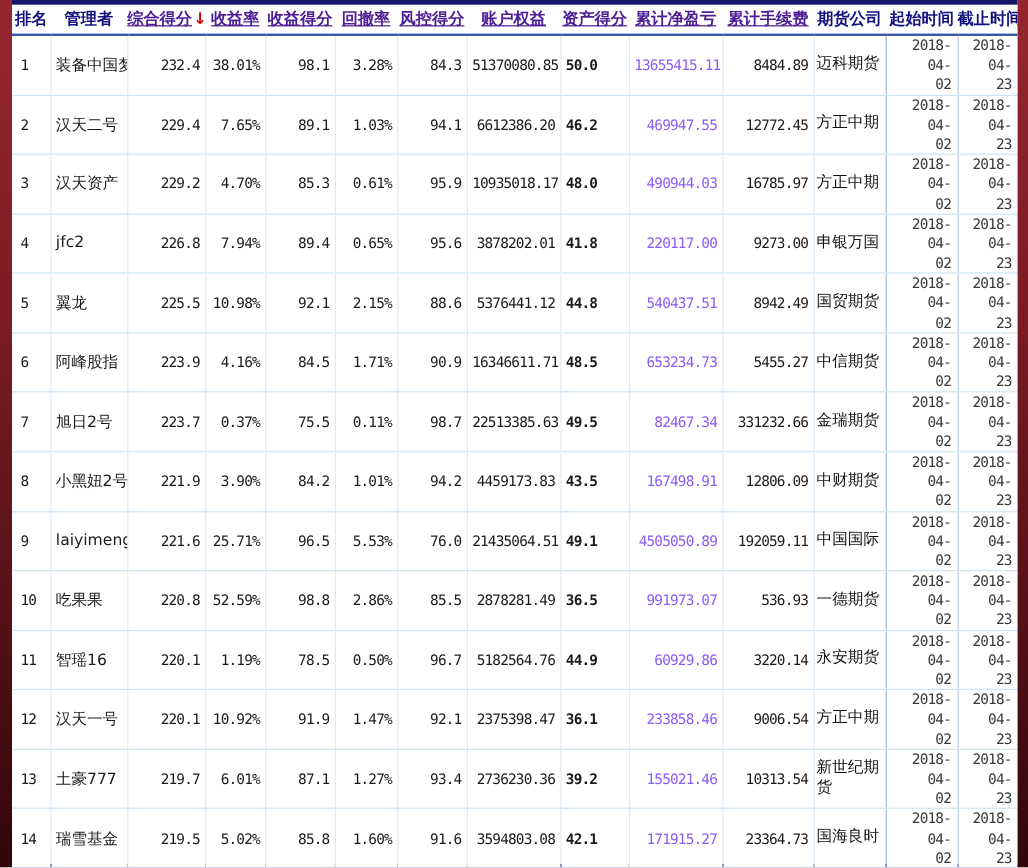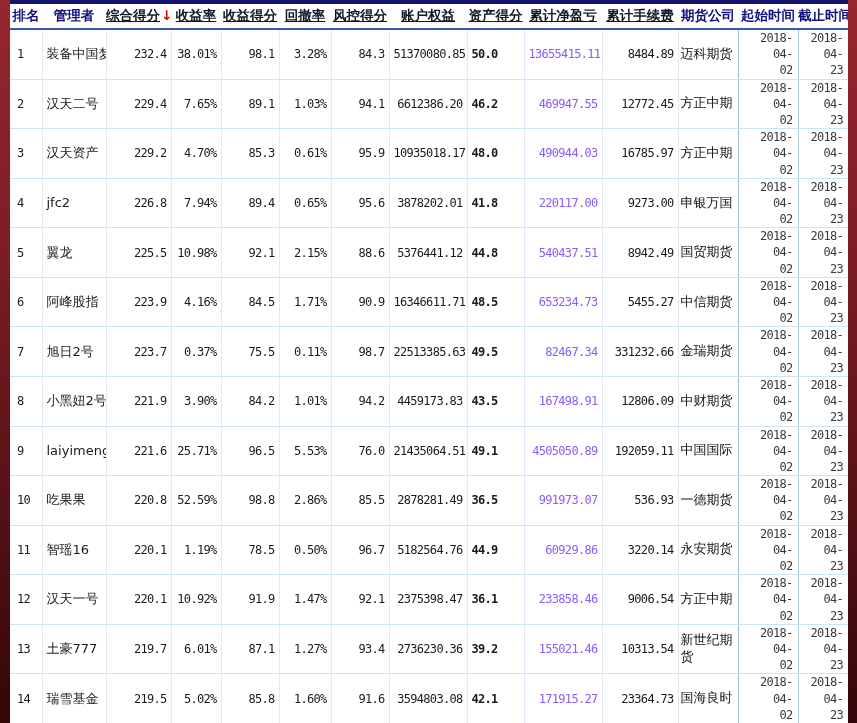--- a/index.html
+++ b/index.html
@@ -6,21 +6,21 @@
   body{width:857px;height:723px;overflow:hidden;font-family:"DejaVu Sans",sans-serif;}
   .page{display:flex;width:857px;height:723px;border-radius:20px;}
   .side-bar{flex:0 0 auto;background:linear-gradient(180deg,#96262f 0%,#7c1c24 35%,#551116 70%,#330609 100%);}
   .side-bar.left{width:10px;}
   .side-bar.right{width:9px;}
   .table-wrap{flex:1 1 auto;border-top:4px solid #15156e;border-bottom:3px solid #15156e;background:#fff;}
   table{width:100%;height:716px;border-collapse:collapse;table-layout:fixed;}
   thead tr{height:25px;}
   th{background:#ffffff;border-bottom:2px solid #3a57a8;font-size:13.5px;font-weight:bold;
      color:#10107e;white-space:nowrap;overflow:visible;text-align:center;padding:1px 0 2px 0;}
-  .th-link{color:#0f172a;text-decoration:underline;cursor:pointer;}
+  .th-link{color:#4c1d95;text-decoration:underline;cursor:pointer;}
   .th-plain{color:#10107e;}
   .sort-arrow{color:#e00000;font-weight:bold;margin-left:1px;}
   td{border-bottom:1px solid #cfe4f2;color:#1a1a1a;font-size:13px;vertical-align:middle;
      padding:0 4px;overflow:hidden;background:#ffffff;}
   td + td{border-left:1px solid #dcebf7;}
   td.col-start_date{border-left:1px solid #9db9dd;}
   td.col-end_date{border-left:1px solid #b3cbe8;}
   
   .col-rank{width:32px;} .col-manager{width:64px;} .col-composite{width:65px;}
   .col-return_rate{width:50px;} .col-return_score{width:58px;} .col-drawdown_rate{width:52px;margin-left:24px;}

